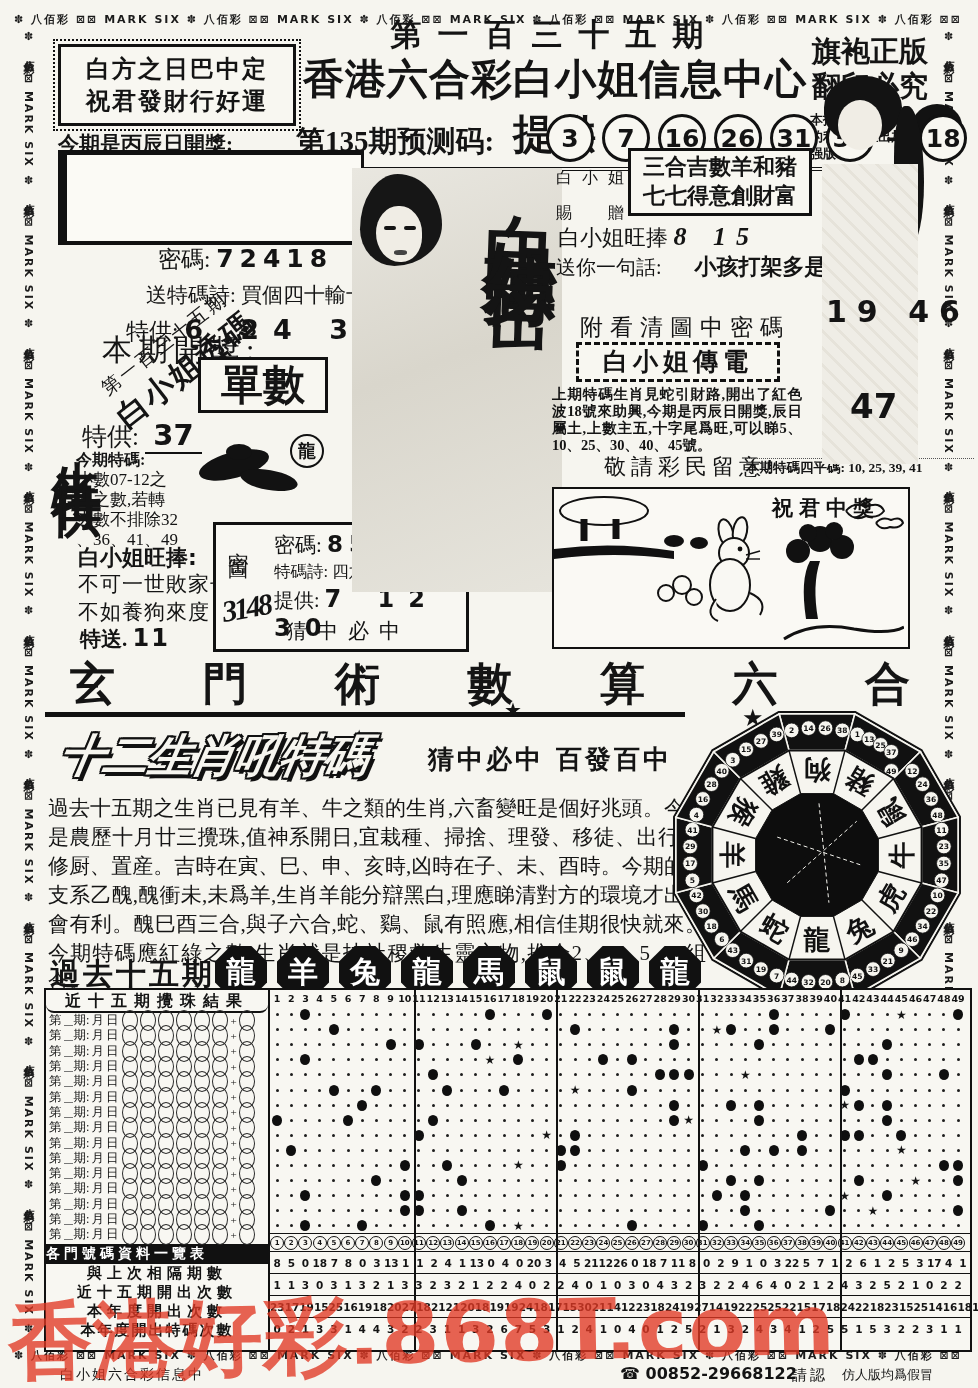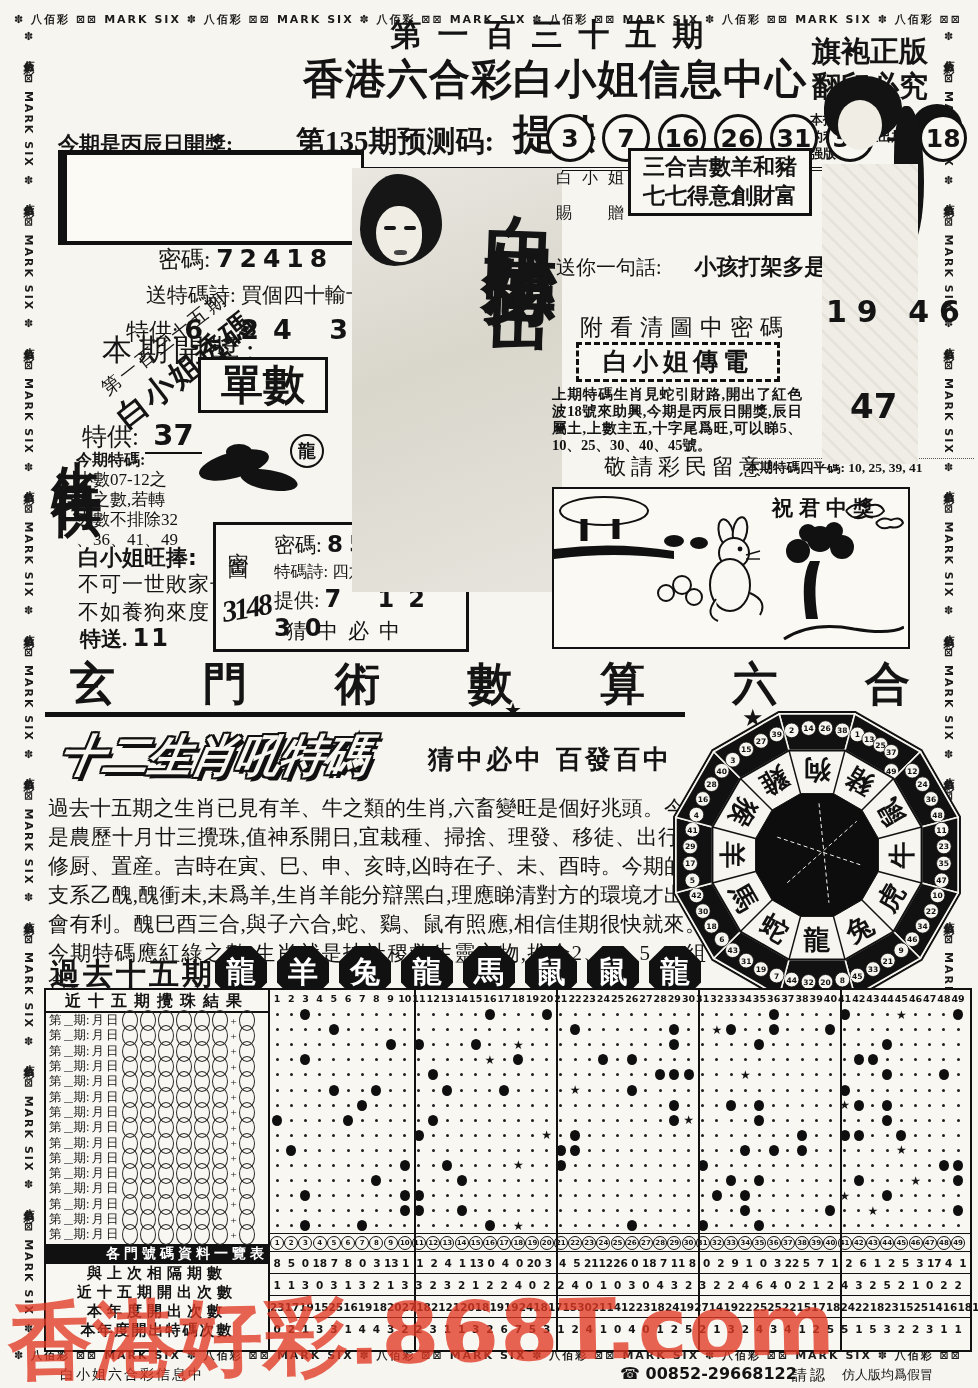--- a/index.html
+++ b/index.html
@@ -115,27 +115,27 @@
   .trendlab{left:50px;top:952px;font-size:30px;font-weight:900;line-height:1.45;letter-spacing:3px;}
   #badges1{left:215px;top:946px;display:flex;gap:10px;}
   #badges2{left:252px;top:1010px;display:flex;gap:14px;}
   .badge{width:52px;height:52px;background:#111;color:#fff;display:flex;align-items:center;justify-content:center;
     font-size:30px;font-weight:900;clip-path:polygon(30% 0,70% 0,100% 30%,100% 70%,70% 100%,30% 100%,0 70%,0 30%);}
   .qbadge{left:700px;top:1026px;width:64px;height:64px;font-size:42px;font-family:"DejaVu Sans",sans-serif;}
   
   #wheel{left:668px;top:706px;}
   
   .lpanel{left:44px;top:988px;width:222px;height:360px;border:2px solid #111;background:#f8f7f2;}
-  .lhead{height:21px;border-bottom:2px solid #111;text-align:center;font-size:16px;font-weight:900;letter-spacing:7px;line-height:21px;}
+  .lhead{height:21px;border-bottom:2px solid #111;text-align:center;font-size:16px;font-weight:900;letter-spacing:7px;line-height:21px;border-radius:8px;}
   .ltrow{display:flex;align-items:center;height:15.3px;padding-left:3px;}
   .ltxt{font-size:12.5px;margin-right:2px;}
   .blank{width:9px;border-bottom:1px solid #777;height:10px;margin-right:1px;}
   .oval{width:14px;height:19px;border:1.6px solid #2a2a2a;border-radius:50%;margin-left:2px;flex:none;}
   .lplus{font-size:11px;margin-left:2px;}
-  .lbar{height:20px;background:#111;color:#fff;text-align:right;font-size:14px;font-weight:bold;letter-spacing:4px;line-height:20px;margin-top:2px;}
+  .lbar{height:20px;background:#111;color:#fff;text-align:left;font-size:14px;font-weight:bold;letter-spacing:4px;line-height:20px;margin-top:2px;}
   .lfoot{height:19px;text-align:center;font-size:15px;font-weight:bold;letter-spacing:5px;line-height:19px;}
   #grid{left:268px;top:988px;width:700px;height:360px;border:2px solid #111;background:#f8f7f2;position:absolute;}
   .grow{display:flex;height:15.1px;align-items:center;}
   .ghead{height:17px;}
   .gcell{flex:0 0 14.2px;display:flex;justify-content:center;align-items:center;height:100%;font-family:"DejaVu Sans",sans-serif;}
   .gnum{font-size:9.5px;font-weight:bold;}
   .smalldot{width:3px;height:3px;background:#1d1d1d;border-radius:50%;}
   .bigdot{width:10px;height:11px;background:#0f0f0f;border-radius:50%;}
   .starcell{font-size:12px;}
   .mini{width:12px;height:12px;border:1px solid #111;border-radius:50%;font-size:7px;font-weight:bold;
@@ -157,20 +157,24 @@
 </head>
 <body>
 
 <div id="sheet">
 
   <div class="strip h" style="top:8px">✽ 八佰彩 ⊠⊠ MARK SIX   ✽ 八佰彩 ⊠⊠ MARK SIX   ✽ 八佰彩 ⊠⊠ MARK SIX   ✽ 八佰彩 ⊠⊠ MARK SIX   ✽ 八佰彩 ⊠⊠ MARK SIX   ✽ 八佰彩 ⊠⊠ MARK SIX   ✽ 八佰彩 ⊠⊠ MARK SIX   ✽ 八佰彩 ⊠⊠ MARK SIX   ✽ 八佰彩 ⊠⊠ MARK SIX   ✽ 八佰彩 ⊠⊠ MARK SIX   </div>
   <div class="strip h" style="top:1344px">✽ 八佰彩 ⊠⊠ MARK SIX   ✽ 八佰彩 ⊠⊠ MARK SIX   ✽ 八佰彩 ⊠⊠ MARK SIX   ✽ 八佰彩 ⊠⊠ MARK SIX   ✽ 八佰彩 ⊠⊠ MARK SIX   ✽ 八佰彩 ⊠⊠ MARK SIX   ✽ 八佰彩 ⊠⊠ MARK SIX   ✽ 八佰彩 ⊠⊠ MARK SIX   ✽ 八佰彩 ⊠⊠ MARK SIX   ✽ 八佰彩 ⊠⊠ MARK SIX   </div>
   <div class="strip v" style="left:16px">✽ 八佰彩 ⊠⊠ MARK SIX   ✽ 八佰彩 ⊠⊠ MARK SIX   ✽ 八佰彩 ⊠⊠ MARK SIX   ✽ 八佰彩 ⊠⊠ MARK SIX   ✽ 八佰彩 ⊠⊠ MARK SIX   ✽ 八佰彩 ⊠⊠ MARK SIX   ✽ 八佰彩 ⊠⊠ MARK SIX   ✽ 八佰彩 ⊠⊠ MARK SIX   ✽ 八佰彩 ⊠⊠ MARK SIX   ✽ 八佰彩 ⊠⊠ MARK SIX   ✽ 八佰彩 ⊠⊠ MARK SIX   ✽ 八佰彩 ⊠⊠ MARK SIX   ✽ 八佰彩 ⊠⊠ MARK SIX   ✽ 八佰彩 ⊠⊠ MARK SIX   ✽ 八佰彩 ⊠⊠ MARK SIX   ✽ 八佰彩 ⊠⊠ MARK SIX   ✽ 八佰彩 ⊠⊠ MARK SIX   ✽ 八佰彩 ⊠⊠ MARK SIX   </div>
   <div class="strip v" style="left:936px">✽ 八佰彩 ⊠⊠ MARK SIX   ✽ 八佰彩 ⊠⊠ MARK SIX   ✽ 八佰彩 ⊠⊠ MARK SIX   ✽ 八佰彩 ⊠⊠ MARK SIX   ✽ 八佰彩 ⊠⊠ MARK SIX   ✽ 八佰彩 ⊠⊠ MARK SIX   ✽ 八佰彩 ⊠⊠ MARK SIX   ✽ 八佰彩 ⊠⊠ MARK SIX   ✽ 八佰彩 ⊠⊠ MARK SIX   ✽ 八佰彩 ⊠⊠ MARK SIX   ✽ 八佰彩 ⊠⊠ MARK SIX   ✽ 八佰彩 ⊠⊠ MARK SIX   ✽ 八佰彩 ⊠⊠ MARK SIX   ✽ 八佰彩 ⊠⊠ MARK SIX   ✽ 八佰彩 ⊠⊠ MARK SIX   ✽ 八佰彩 ⊠⊠ MARK SIX   ✽ 八佰彩 ⊠⊠ MARK SIX   ✽ 八佰彩 ⊠⊠ MARK SIX   </div>
 
+  <div class="abs blessing">
+    <div>白方之日巴中定</div>
+    <div>祝君發財行好運</div>
+  </div>
   <div class="abs issue">第一百三十五期</div>
   <div class="abs masthead">香港六合彩白小姐信息中心提供</div>
   <div class="abs copyright">
     <div>旗袍正版</div>
     <div>翻印必究</div>
   </div>
   <div class="abs notice">本报应彩民朋友的利益,特推出加强版</div>
   <div class="abs face1">
     <div class="hair"></div>
     <div class="skin"></div>
@@ -270,20 +274,24 @@
       <span>姐</span>
     </div>
     <div class="gl1">
       <span>賜</span>
       <span>贈</span>
     </div>
   </div>
   <div class="abs giftbox">
     <div>三合吉數羊和豬</div>
     <div>七七得意創財富</div>
+  </div>
+  <div class="abs wang">
+    <span>白小姐旺捧</span>
+    <span class="hand">8 15</span>
   </div>
   <div class="abs sentence">
     <span>送你一句話:</span>
     <b>小孩打架多是非</b>
   </div>
   <div class="abs see">附看清圖中密碼</div>
   <div class="abs telegraph">白小姐傳電</div>
   <div class="abs analysis">上期特碼生肖見蛇引財路,開出了紅色波18號來助興,今期是丙辰日開獎,辰日屬土,上數主五,十字尾爲旺,可以睇5、10、25、30、40、45號。</div>
   <div class="abs attention">敬請彩民留意!</div>
   <div class="abs pingma">本期特碼四平碼: 10, 25, 39, 41</div>

